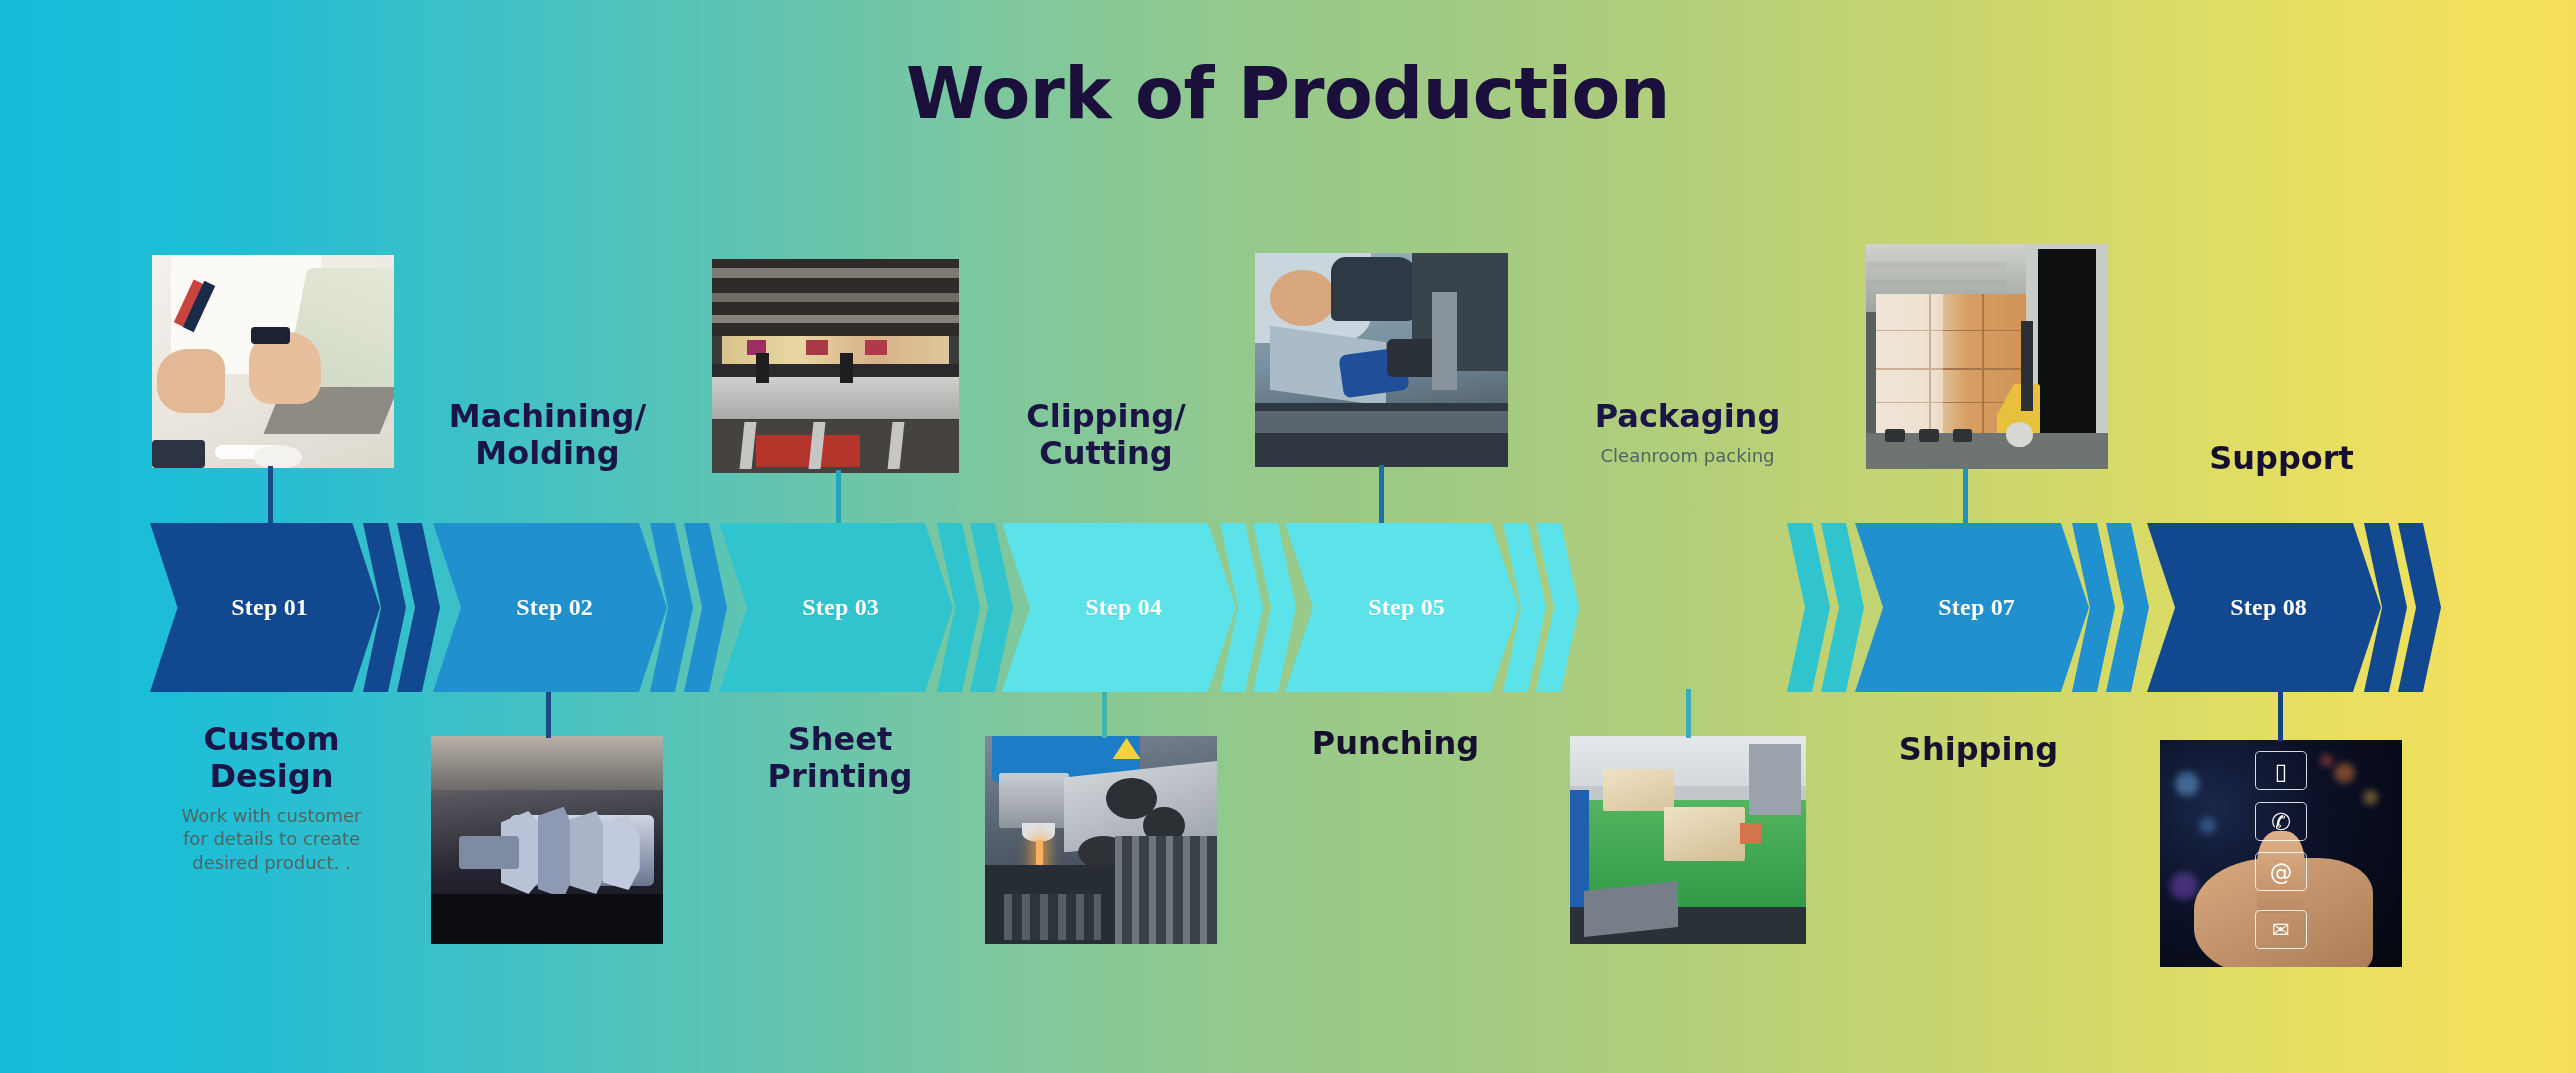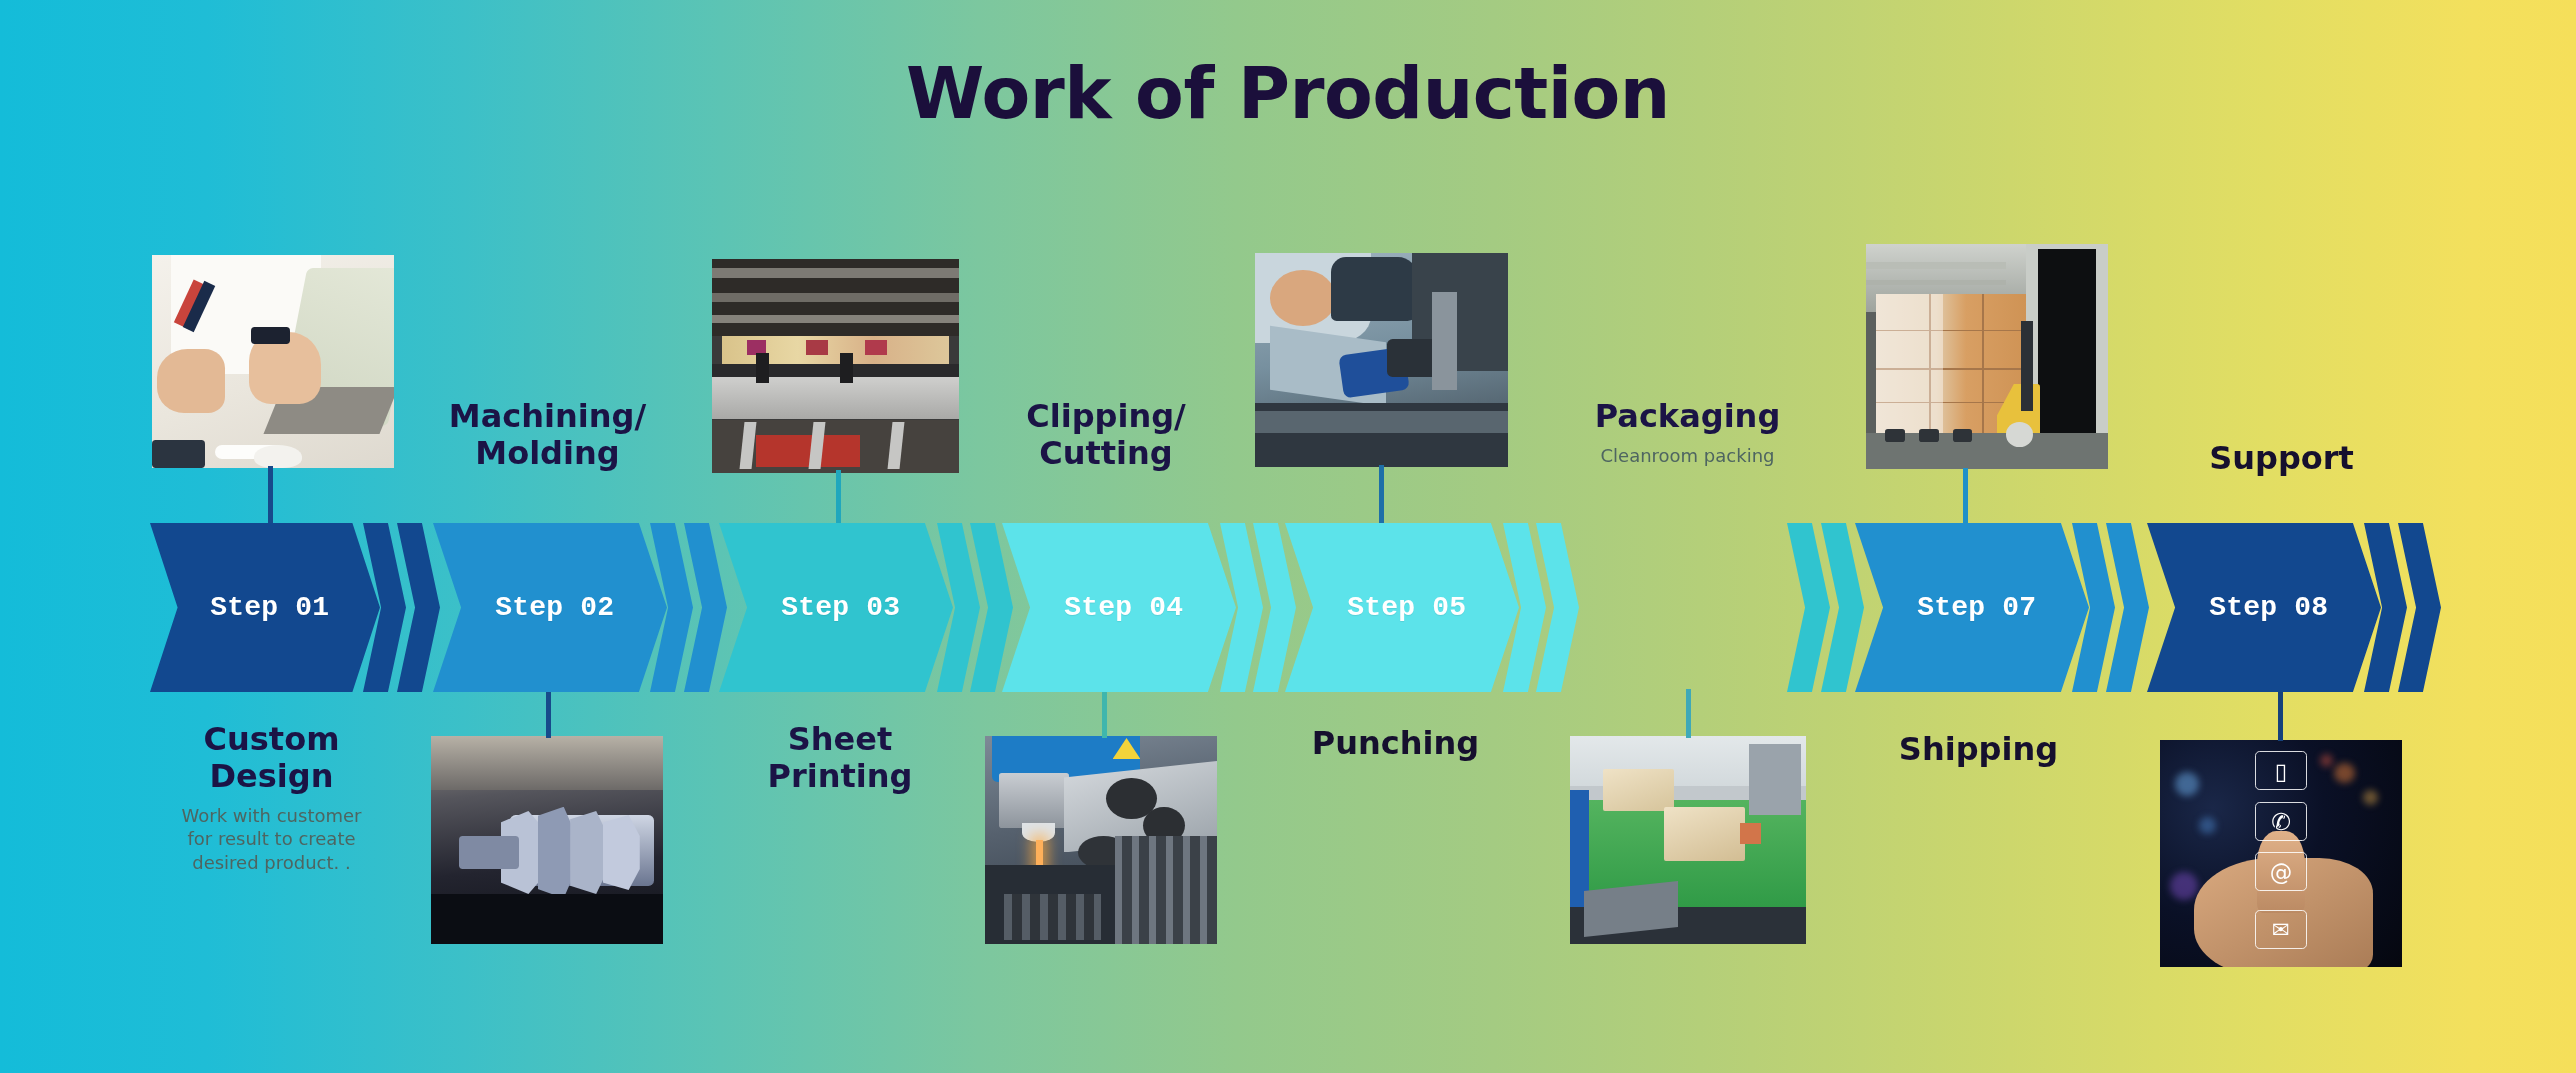--- a/index.html
+++ b/index.html
@@ -24,23 +24,23 @@
   }
 
   
   .band { position:absolute; left:0; top:523px; width:2576px; height:169px; }
   .chev {
     position:absolute; top:0; height:169px;
     clip-path: polygon(0 0, 88% 0, 100% 50%, 88% 100%, 0 100%, 12% 50%);
     display:flex; align-items:center; justify-content:center;
   }
   .chev .lbl {
-    color:#ffffff; font-weight:bold; font-size:28px;
+    color:#ffffff; font-weight:bold; font-size:24px;
     letter-spacing:0.2px; text-shadow:0 0.9px 0.9px rgba(0,0,0,.08);
-    font-family:Liberation Mono, monospace;
+    font-family:Liberation Serif, serif;
     padding-left:9.4px;
   }
   .arrow {
     position:absolute; top:0; height:169px; width:43px;
     clip-path: polygon(0 0, 58% 0, 100% 50%, 58% 100%, 0 100%, 42% 50%);
   }
 
   
   .photo {
     position:absolute; overflow:hidden;
@@ -271,21 +271,21 @@
   <div class="arrow" style="left:2398px; background:#12488f;"></div>
 </div>
 
 <div class="lab" style="left:131px; top:721px; width:281px;">
   <div class="h">
     <div>Custom</div>
     <div>Design</div>
   </div>
   <div class="d">
     <div>Work with customer</div>
-    <div>for result to create</div>
+    <div>for details to create</div>
     <div>desired product. .</div>
   </div>
 </div>
 
 <div class="lab" style="left:407px; top:398px; width:281px;">
   <div class="h">
     <div>Machining/</div>
     <div>Molding</div>
   </div>
 </div>

